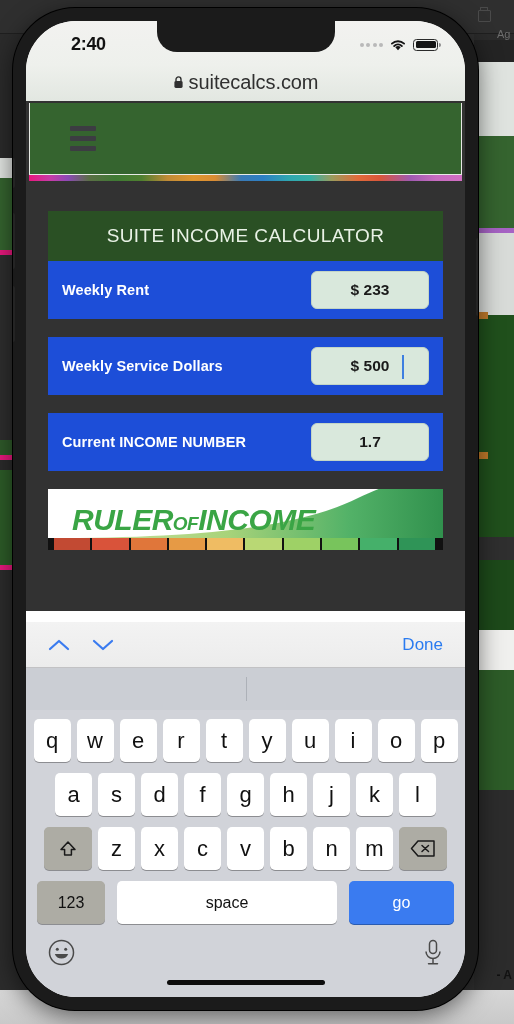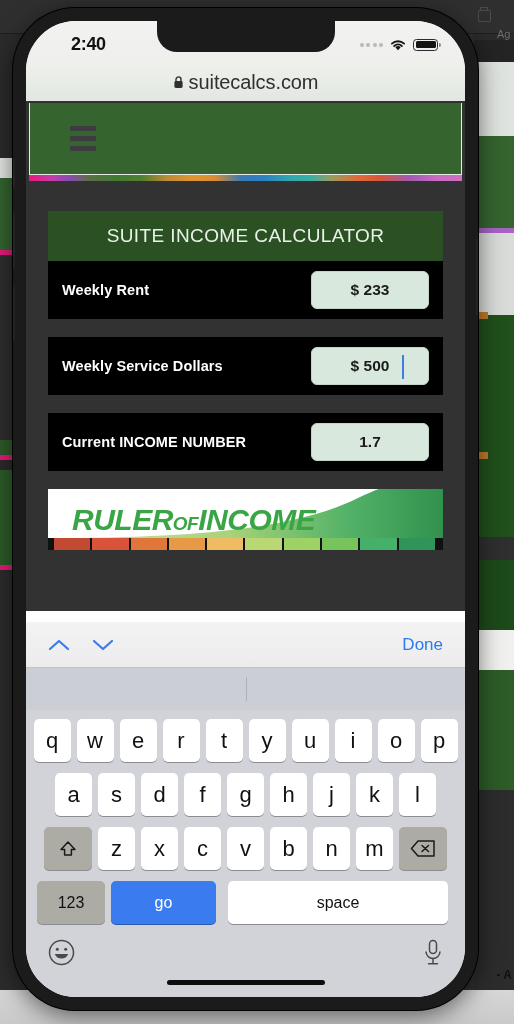--- a/index.html
+++ b/index.html
@@ -153,21 +153,21 @@
   #page-body { padding:30px 22px 0 22px; }
 
   #title-bar {
     background:#2a5024; color:#e9f2e6;
     text-align:center; font-size:19px; letter-spacing:.4px;
     padding:14px 0; 
   }
 
   .calc-row {
     display:flex; align-items:center; justify-content:space-between;
-    background:#000000; margin-bottom:18px; padding:10px 14px;
+    background:#1d4ed8; margin-bottom:18px; padding:10px 14px;
     min-height:58px;
   }
   .calc-label {
     color:#fff; font-size:14.5px; font-weight:bold; letter-spacing:.1px;
   }
   .calc-input {
     width:118px; height:38px; background:#d9e8dc;
     border:1px solid #c3d5c6; border-radius:6px;
     display:flex; align-items:center; justify-content:center;
     font-size:15.5px; font-weight:bold; color:#1a1a1a;
@@ -453,22 +453,22 @@
           <span class="key">m</span>
           <span class="key fn back">
             <svg width="26" height="19" viewBox="0 0 26 19">
               <path d="M8 2 L24 2 L24 17 L8 17 L1.5 9.5 Z" fill="none" stroke="#1a1a1a" stroke-width="1.5" stroke-linejoin="round"></path>
               <path d="M12 6.5 L18.5 12.5 M18.5 6.5 L12 12.5" stroke="#1a1a1a" stroke-width="1.5" stroke-linecap="round"></path>
             </svg>
           </span>
         </div>
         <div class="kb-row kb-row4">
           <span class="key fn num">123</span>
+          <span class="key space">space</span>
           <span class="key go">go</span>
-          <span class="key space">space</span>
         </div>
       </div>
 
       <div id="kb-bottom">
         <span class="kb-ico">
           <svg width="27" height="27" viewBox="0 0 27 27">
             <circle cx="13.5" cy="13.5" r="12" fill="none" stroke="#4a4a4a" stroke-width="1.5"></circle>
             <circle cx="9.3" cy="10.3" r="1.5" fill="#4a4a4a"></circle>
             <circle cx="17.7" cy="10.3" r="1.5" fill="#4a4a4a"></circle>
             <path d="M6.8 15 A7.2 7.2 0 0 0 20.2 15 Z" fill="#4a4a4a"></path>

